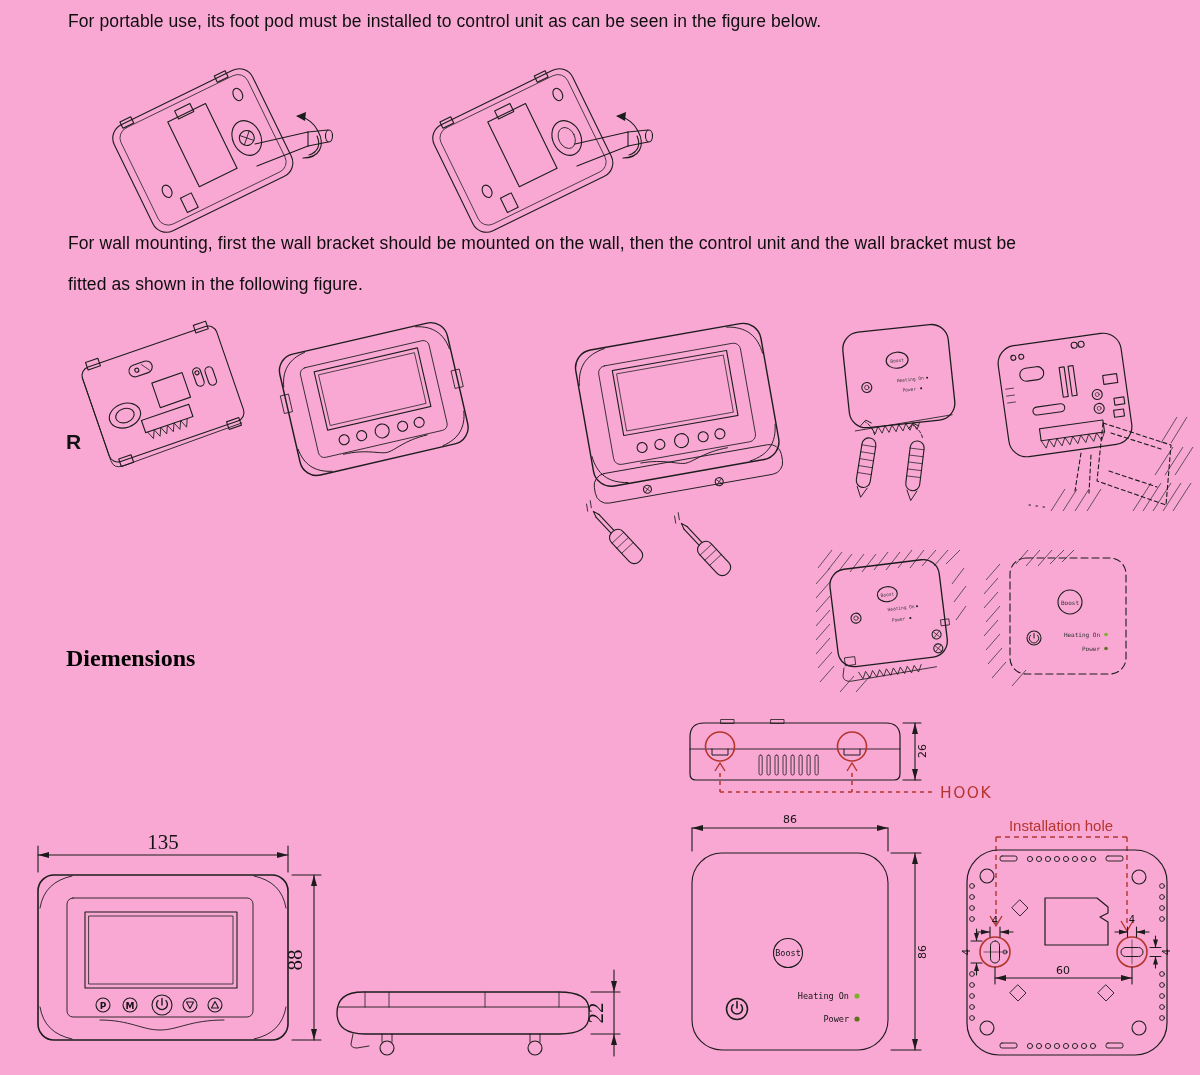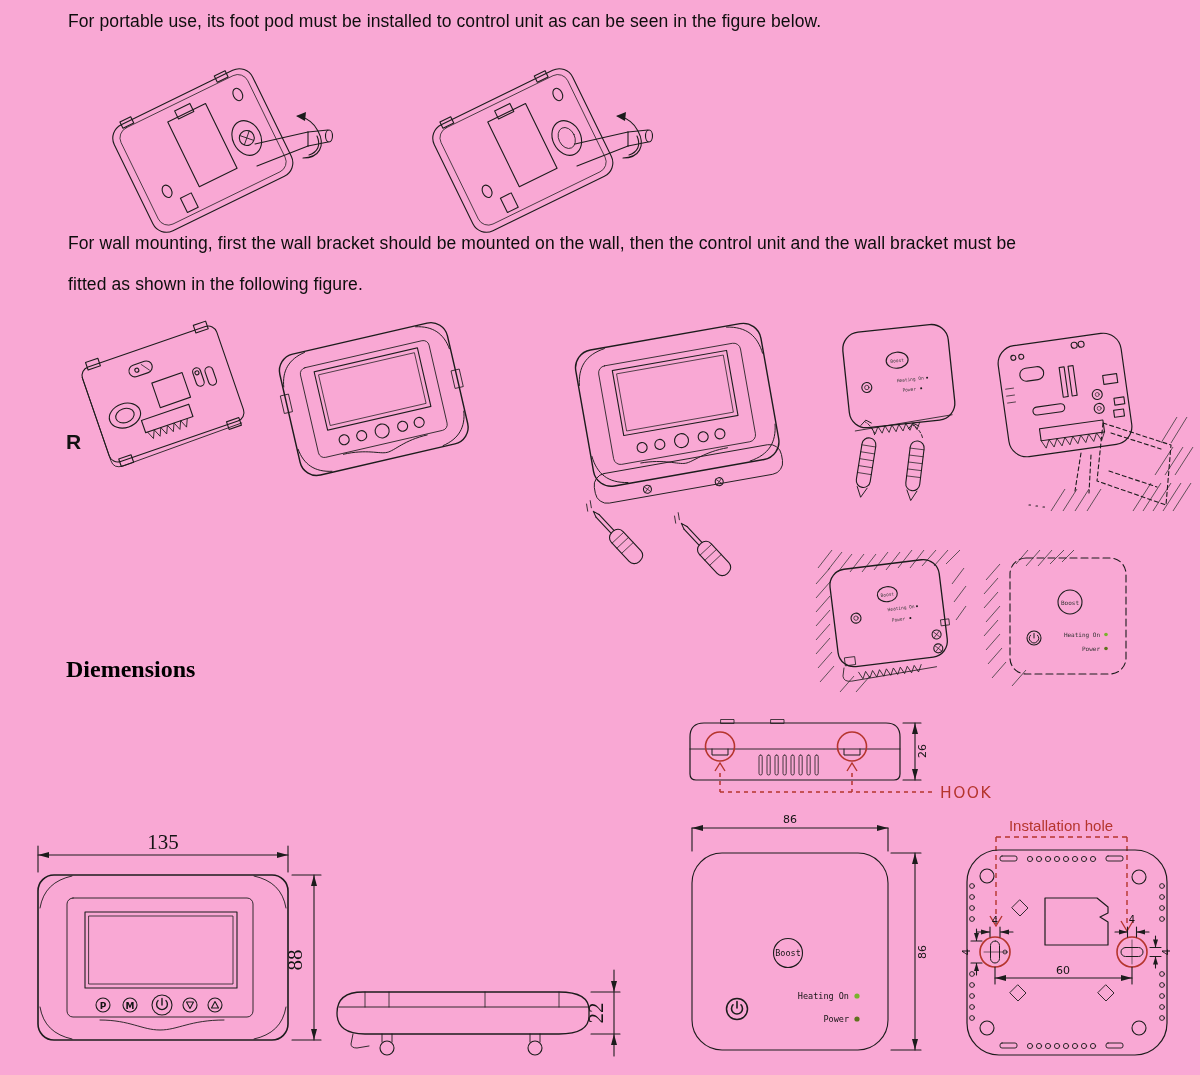--- a/index.html
+++ b/index.html
@@ -1,21 +1,21 @@
 <!DOCTYPE html>
 <html><head>
 <meta charset="utf-8">
 <style>
   html,body{margin:0;padding:0;background:#fff;}
   .canvas{position:relative;width:1200px;height:1075px;background:#f9a8d4;overflow:hidden;
           font-family:"Liberation Sans",sans-serif;color:#111;}
   .abs{position:absolute;}
   .para{font-size:17.5px;color:#0d0d0d;letter-spacing:.1px;white-space:nowrap;}
   .rlabel{font-size:21px;font-weight:bold;color:#111;}
-  .heading{font-family:"Liberation Serif",serif;font-size:24px;font-weight:bold;color:#000;margin-top:11px;}
+  .heading{font-family:"Liberation Serif",serif;font-size:24px;font-weight:bold;color:#000;}
   svg{position:absolute;overflow:visible;}
   svg .ln{stroke:#1c1c1c;fill:none;stroke-width:1.1;stroke-linecap:round;stroke-linejoin:round;}
   svg .fill{fill:#1c1c1c;stroke:none;}
   svg .red{stroke:#b5352d;fill:none;}
   svg .hatch{stroke:#3a3a3a;fill:none;stroke-width:.8;}
   svg text{fill:#141414;stroke:none;}
   .t11{font-family:"DejaVu Sans",sans-serif;font-size:11px;}
   .t10{font-family:"DejaVu Sans",sans-serif;font-size:10px;}
   .tserif{font-family:"Liberation Serif",serif;font-size:21px;}
   .cad{font-family:"DejaVu Sans Mono",monospace;font-size:8.5px;}

